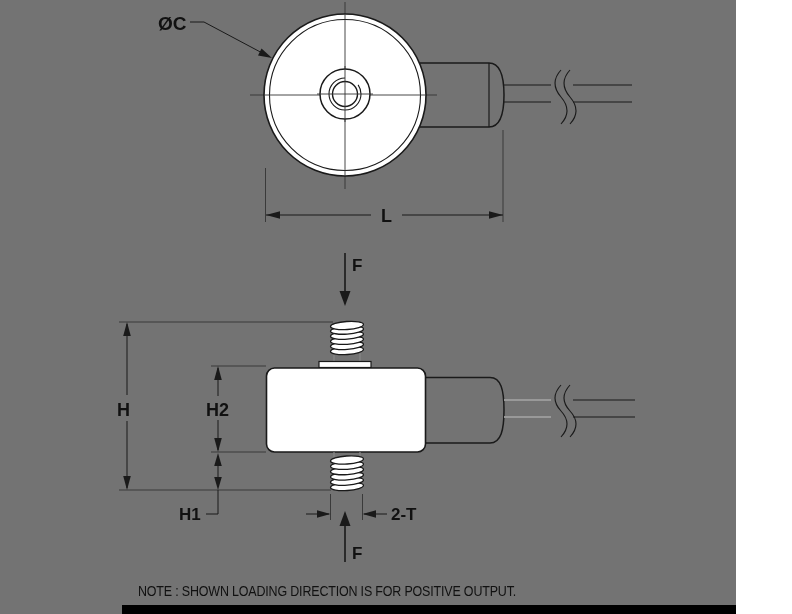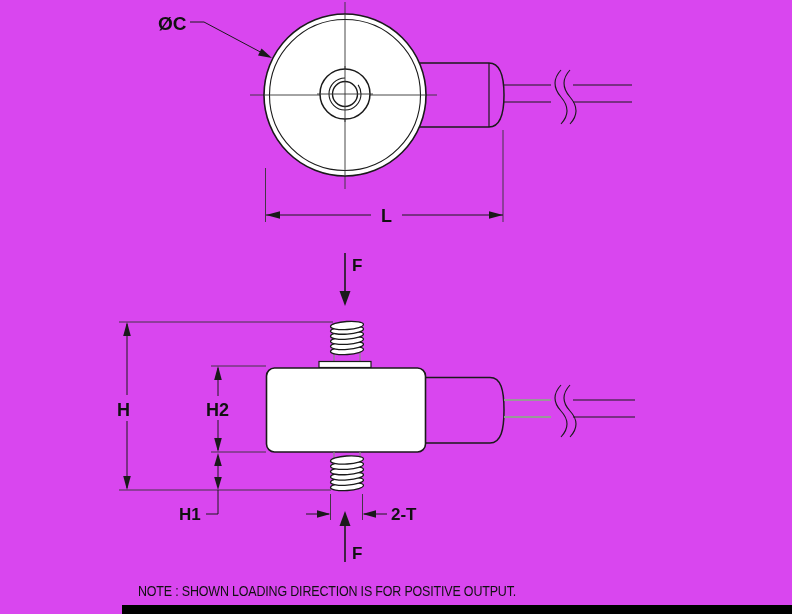--- a/index.html
+++ b/index.html
@@ -1,19 +1,19 @@
 <!DOCTYPE html>
 <html><head>
 <meta charset="utf-8">
 <style>
   html,body{margin:0;padding:0;background:#fff;}
   .stage{
     position:relative;
-    width:792px;height:614px;
-    background:#d946ef;
+    width:736px;height:614px;
+    background:#737373;
     font-family:"Liberation Sans",sans-serif;
     overflow:hidden;
   }
   svg{display:block;}
   .dim-label{
     font-family:"Liberation Sans",sans-serif;
     font-weight:bold;
     fill:#111;
   }
   .note-label{

